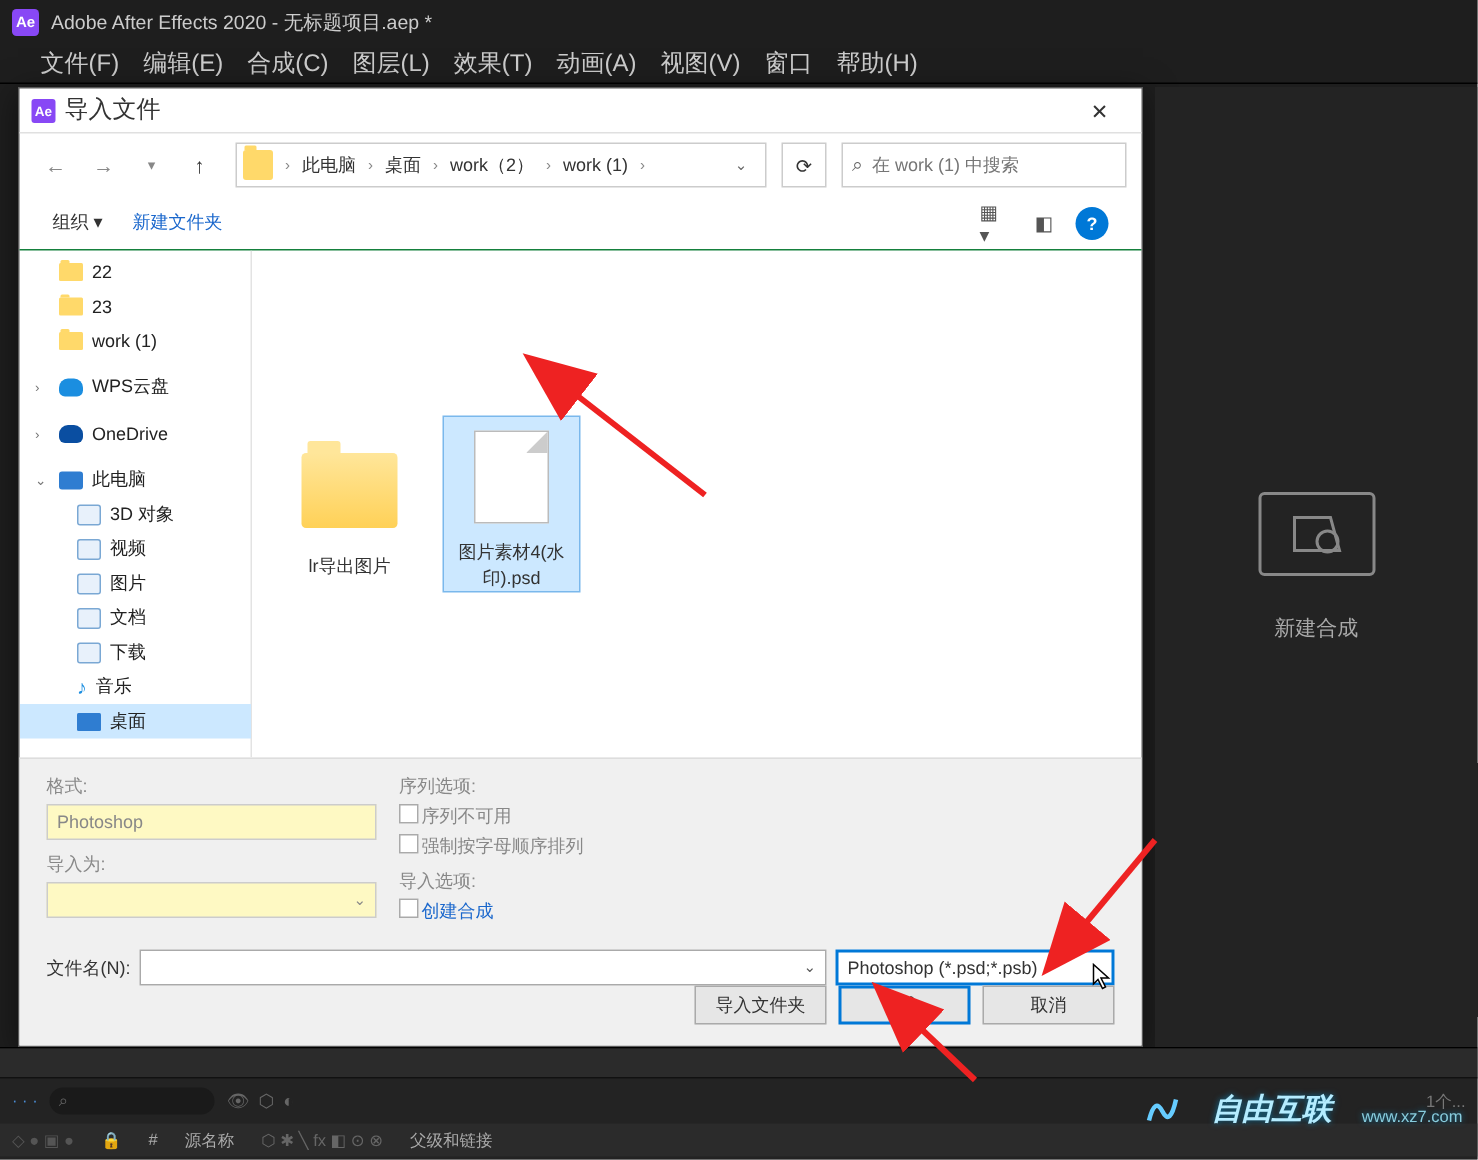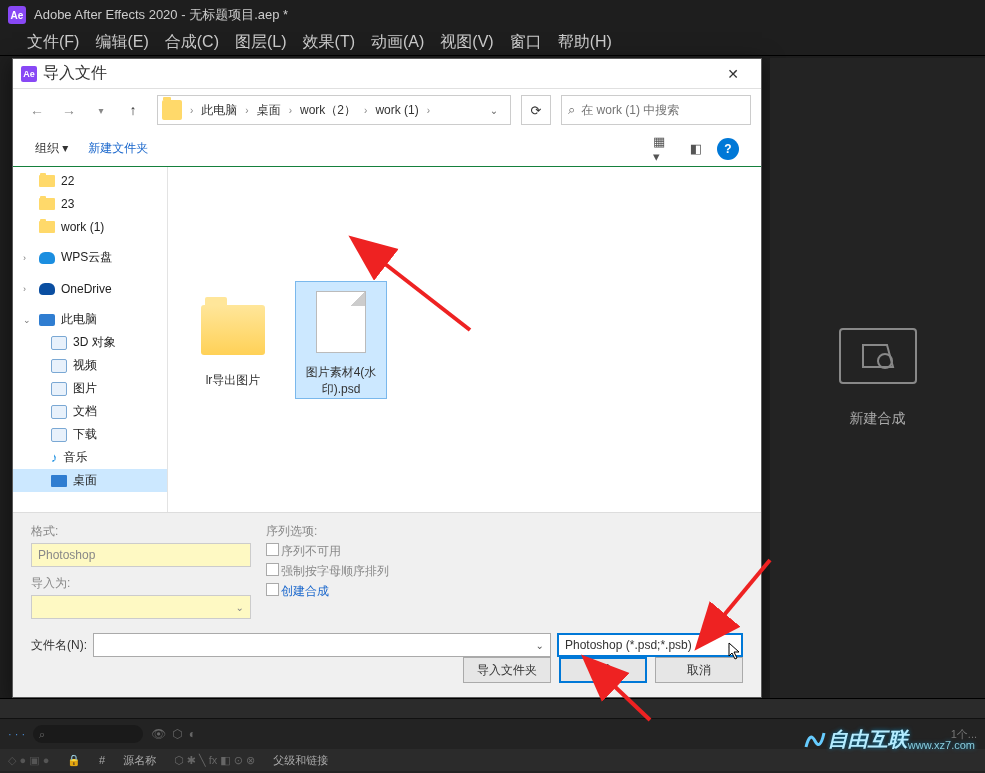--- a/index.html
+++ b/index.html
@@ -91,21 +91,21 @@
 .ae-icon-box { width:78px; height:56px; border:2px solid #888; border-radius:4px; display:flex;align-items:center;justify-content:center; margin-bottom:26px; }
 .ae-icon-box svg { stroke:#888; fill:none; }
 
 
 .timeline-strip { position:absolute; left:0; bottom:0; right:0; height:75px; background:#232323; border-top:1px solid #000; }
 .tl-top { height:20px; background:#2b2b2b; border-bottom:1px solid #111; }
 .tl-mid { height:30px; display:flex; align-items:center; padding:0 8px; color:#888; font-size:11px; gap:8px; }
 .tl-search { width:110px; height:18px; background:#1a1a1a; border-radius:9px; display:flex;align-items:center;padding:0 6px; }
 .tl-icons { display:flex; gap:6px; color:#666; font-size:12px; }
 .tl-row { height:22px; background:#2b2b2b; display:flex; align-items:center; padding:0 8px; color:#aaa; font-size:11px; gap:18px; }
-.watermark { position:absolute; right:10px; bottom:20px; color:#b4ecff; font-size:20px; font-style:italic; font-weight:bold; pointer-events:none; text-shadow:0 0 4px rgba(0,180,255,.6); display:flex; align-items:center; gap:0;}
+.watermark { position:absolute; right:10px; bottom:20px; color:#b4ecff; font-size:20px; font-style:italic; font-weight:bold; pointer-events:none; text-shadow:0 0 4px rgba(0,180,255,.6); display:flex; align-items:center; gap:20px;}
 .watermark .wm-sub { font-size:11px; color:#8cd; font-style:normal; font-weight:normal; align-self:flex-end; margin-bottom:2px;}
 
 
 .arrow-svg { position:absolute; pointer-events:none; }
 
 
 .cursor-arrow { position:absolute; width:14px; height:18px; }
 </style>
 </head>
 <body>
@@ -265,20 +265,21 @@
       <div class="opt-col-r">
         <div class="opt-label">序列选项:</div>
         <div class="chk-row">
             <div class="chk"></div>
             <span>序列不可用</span>
           </div>
         <div class="chk-row">
             <div class="chk"></div>
             <span>强制按字母顺序排列</span>
           </div>
+        <div class="opt-label" style="margin-top:6px">导入选项:</div>
         <div class="chk-row link">
             <div class="chk"></div>
             <span>创建合成</span>
           </div>
       </div>
     </div>
 
     <div class="file-row">
       <label>文件名(N):</label>
       <div class="combo filename">

